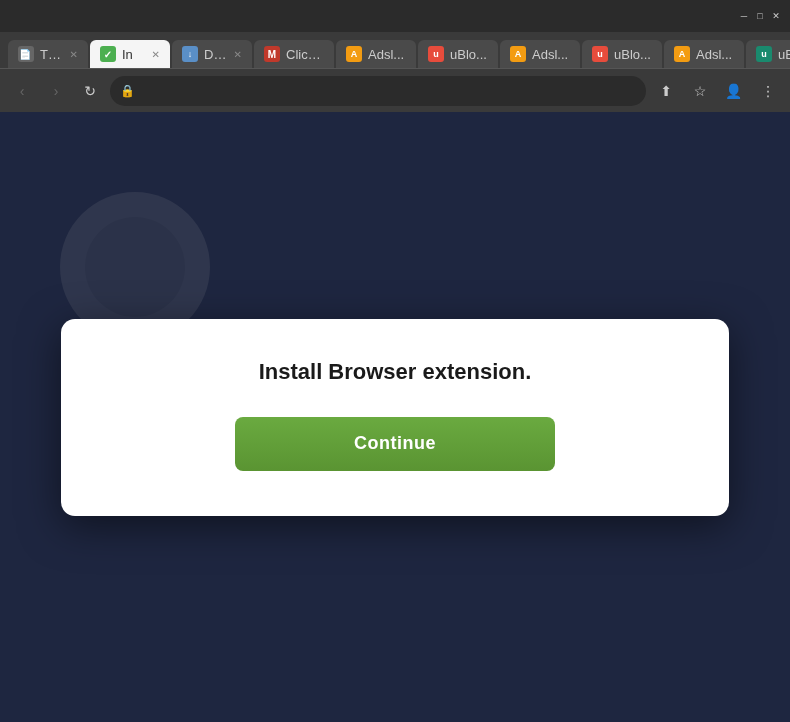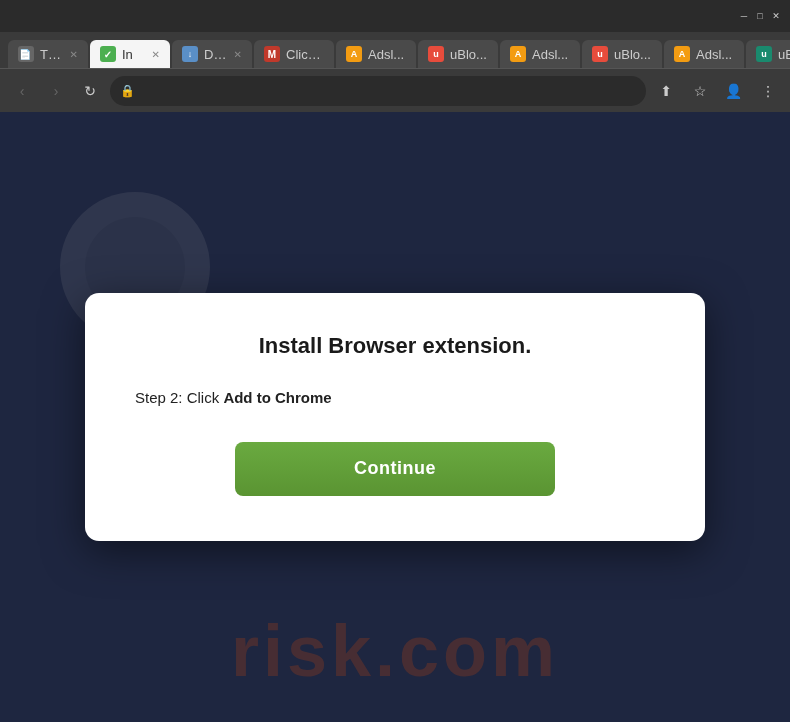--- a/index.html
+++ b/index.html
@@ -216,21 +216,21 @@
       position: absolute;
       bottom: 0;
       right: 30px;
       transform: rotate(-40deg);
     }
 
     
     .modal-card {
       background: #fff;
       border-radius: 14px;
-      width: 620px;
+      width: 668px;
       padding: 40px 50px 45px;
       position: relative;
       z-index: 10;
       box-shadow: 0 10px 40px rgba(0,0,0,0.5);
     }
 
     .modal-title {
       font-size: 22px;
       font-weight: 700;
       color: #1a1a1a;
@@ -358,26 +358,22 @@
 </div>
 
 <div class="page-content">
 
   <div class="bg-figure">
     <div class="bg-figure-circle"></div>
     <div class="bg-figure-inner"></div>
     <div class="bg-figure-handle"></div>
   </div>
 
-  <div class="watermark">risk.com</div>
 
   <div class="modal-card">
     <div class="modal-title">Install Browser extension.</div>
 
     <div class="steps">
-      <div class="step-item">
-        <span>Step 2: Click </span><strong>Add to Chrome</strong>
-      </div>
     </div>
 
     <button class="continue-btn">Continue</button>
   </div>
 </div>
 
 </body></html>

